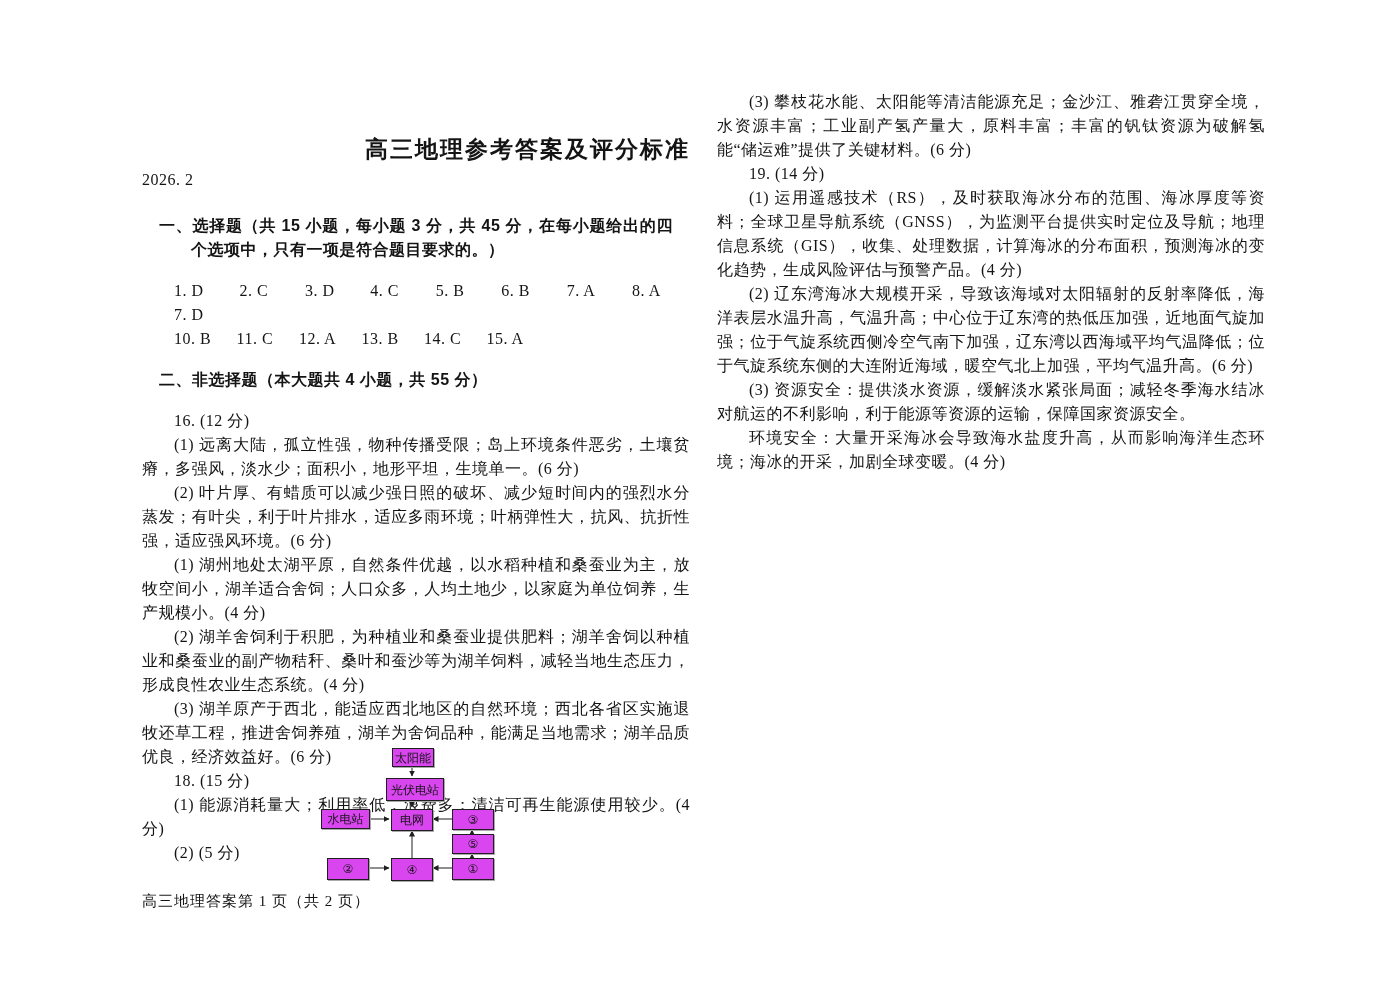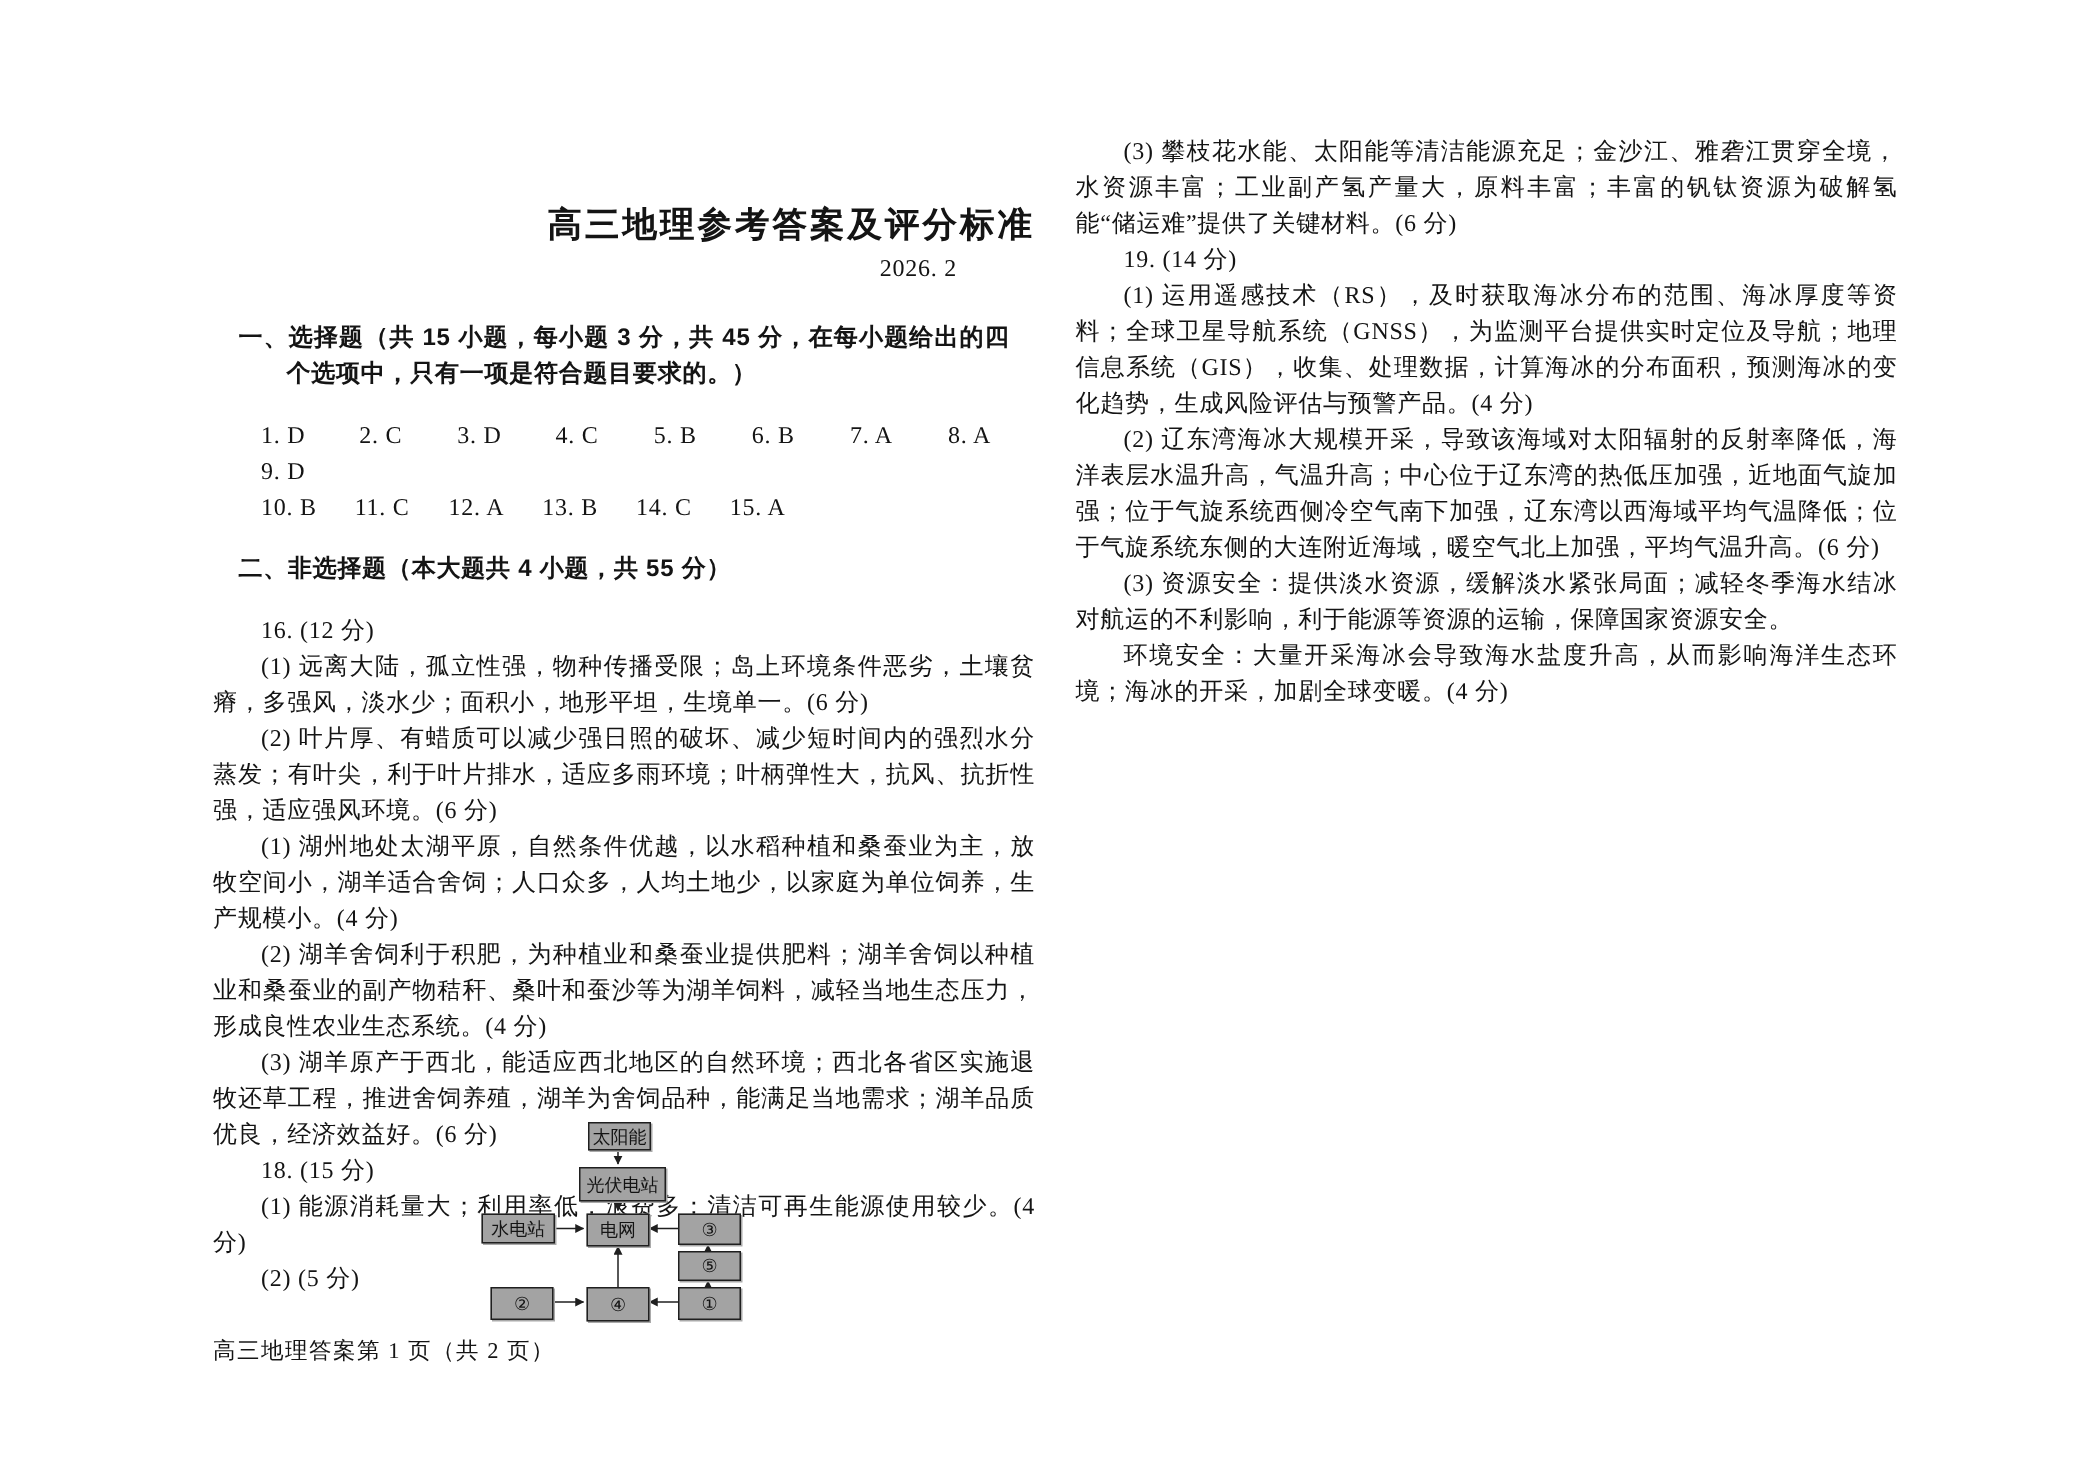--- a/index.html
+++ b/index.html
@@ -6,35 +6,35 @@
   body{
     width:1399px;height:983px;background:#ffffff;position:relative;overflow:hidden;
     font-family:"Liberation Serif","DejaVu Serif",serif;color:#141414;
   }
   .page{position:absolute;top:0;width:548px;height:983px;font-size:16px;line-height:24px;
     text-align:justify;letter-spacing:0.5px;}
   #page1{left:142px;}
   #page2{left:717px;}
   .doc-title{font-size:23px;font-weight:bold;text-align:right;letter-spacing:2px;
     margin:134px 0 0 0;line-height:30px;font-family:"Liberation Sans","DejaVu Sans",sans-serif;}
-  .doc-date{text-align:right;padding-right:52px;line-height:24px;margin-top:4px;}
+  .doc-date{text-align:left;padding-right:52px;line-height:24px;margin-top:4px;}
   .sec-heading{font-weight:bold;padding-left:2em;text-indent:-2em;margin:17px;
     font-family:"Liberation Sans","DejaVu Sans",sans-serif;}
   .sec-heading.first{margin-top:22px;}
   .ans-row{padding-left:2em;margin:0;}
   .ans-item{display:inline-block;width:58px;}
   .qnum{margin:0;text-indent:2em;}
   .para{margin:0;text-indent:2em;}
   .page-footer{position:absolute;left:0;top:889px;width:548px;text-align:left;
     font-size:15px;letter-spacing:1px;}
   
   .flowchart{position:absolute;left:174px;top:745px;width:190px;height:142px;
     font-family:"Liberation Sans","DejaVu Sans",sans-serif;}
   .fc-arrows{position:absolute;left:0;top:0;width:190px;height:142px;}
-  .fc-box{position:absolute;border:1px solid #1f1f1f;background:#a3a3a3;
+  .fc-box{position:absolute;border:1px solid #1f1f1f;background:#d946ef;
     box-shadow:1px 1px 0 #aaa;
     display:flex;align-items:center;justify-content:center;
     font-size:12px;line-height:1;letter-spacing:0;text-indent:0;}
   .fc-solar{left:76px;top:3px;width:40px;height:17px;}
   .fc-pv{left:70px;top:33px;width:56px;height:21px;}
   .fc-hydro{left:5px;top:64px;width:47px;height:18px;}
   .fc-grid{left:75px;top:64px;width:40px;height:20px;}
   .fc-b3{left:136px;top:64px;width:40px;height:19px;}
   .fc-b5{left:136px;top:89px;width:40px;height:18px;}
   .fc-b2{left:11px;top:113px;width:40px;height:20px;}
@@ -62,21 +62,21 @@
       <span class="ans-item">4. C</span>
     
       <span class="ans-item">5. B</span>
     
       <span class="ans-item">6. B</span>
     
       <span class="ans-item">7. A</span>
     
       <span class="ans-item">8. A</span>
     
-      <span class="ans-item">9. D</span>
+      <span class="ans-item">7. D</span>
     </div>
   <div class="ans-row">
     
   
       <span class="ans-item">10. B</span>
     
       <span class="ans-item">11. C</span>
     
       <span class="ans-item">12. A</span>
     

